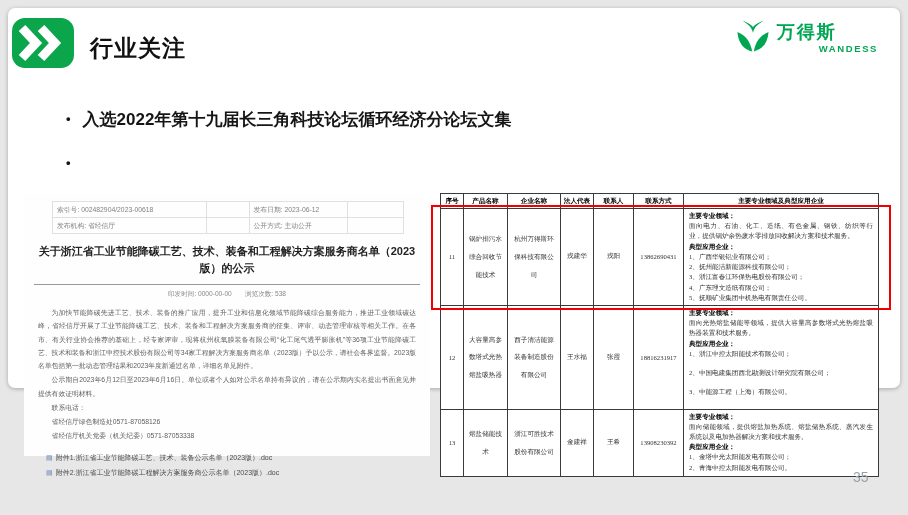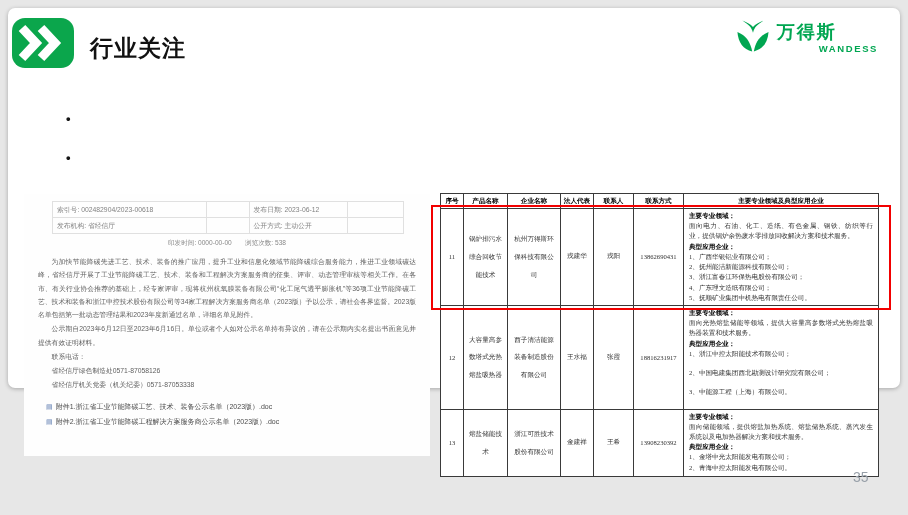--- a/index.html
+++ b/index.html
@@ -71,20 +71,21 @@
     </span>
     <span class="logo-txt">
       <div class="logo-cn">万得斯</div>
       <div class="logo-en">WANDESS</div>
     </span>
   </div>
 
   <div class="bullets">
     <div class="bullet">
       <span class="dot">•</span>
+      <span>入选2022年第十九届长三角科技论坛循环经济分论坛文集</span>
     </div>
     <div class="bullet">
       <span class="dot">•</span>
     </div>
   </div>
 
   <div class="doc">
     <table class="info-table">
       <colgroup>
           <col style="width:44%">
@@ -100,20 +101,21 @@
         <td></td>
       </tr>
       <tr>
         <td>发布机构: 省经信厅</td>
         <td></td>
         <td>公开方式: 主动公开</td>
         <td></td>
       </tr>
     </tbody>
       </table>
+    <div class="doc-title">关于浙江省工业节能降碳工艺、技术、装备和工程解决方案服务商名单（2023版）的公示</div>
     <div class="doc-meta">印发时间: 0000-00-00　　浏览次数: 538</div>
     <div class="doc-paras">
         <div class="doc-p">为加快节能降碳先进工艺、技术、装备的推广应用，提升工业和信息化领域节能降碳综合服务能力，推进工业领域碳达峰，省经信厅开展了工业节能降碳工艺、技术、装备和工程解决方案服务商的征集、评审、动态管理审核等相关工作。在各市、有关行业协会推荐的基础上，经专家评审，现将杭州杭氧膜装备有限公司“化工尾气透平膨胀机”等36项工业节能降碳工艺、技术和装备和浙江中控技术股份有限公司等34家工程解决方案服务商名单（2023版）予以公示，请社会各界监督。2023版名单包括第一批动态管理结果和2023年度新通过名单，详细名单见附件。</div>
         <div class="doc-p">公示期自2023年6月12日至2023年6月16日。单位或者个人如对公示名单持有异议的，请在公示期内实名提出书面意见并提供有效证明材料。</div>
         <div class="doc-p">联系电话：</div>
         <div class="doc-p">省经信厅绿色制造处0571-87058126</div>
         <div class="doc-p">省经信厅机关党委（机关纪委）0571-87053338</div>
       </div>
     <div class="doc-attach">
         <div class="attach-line">

